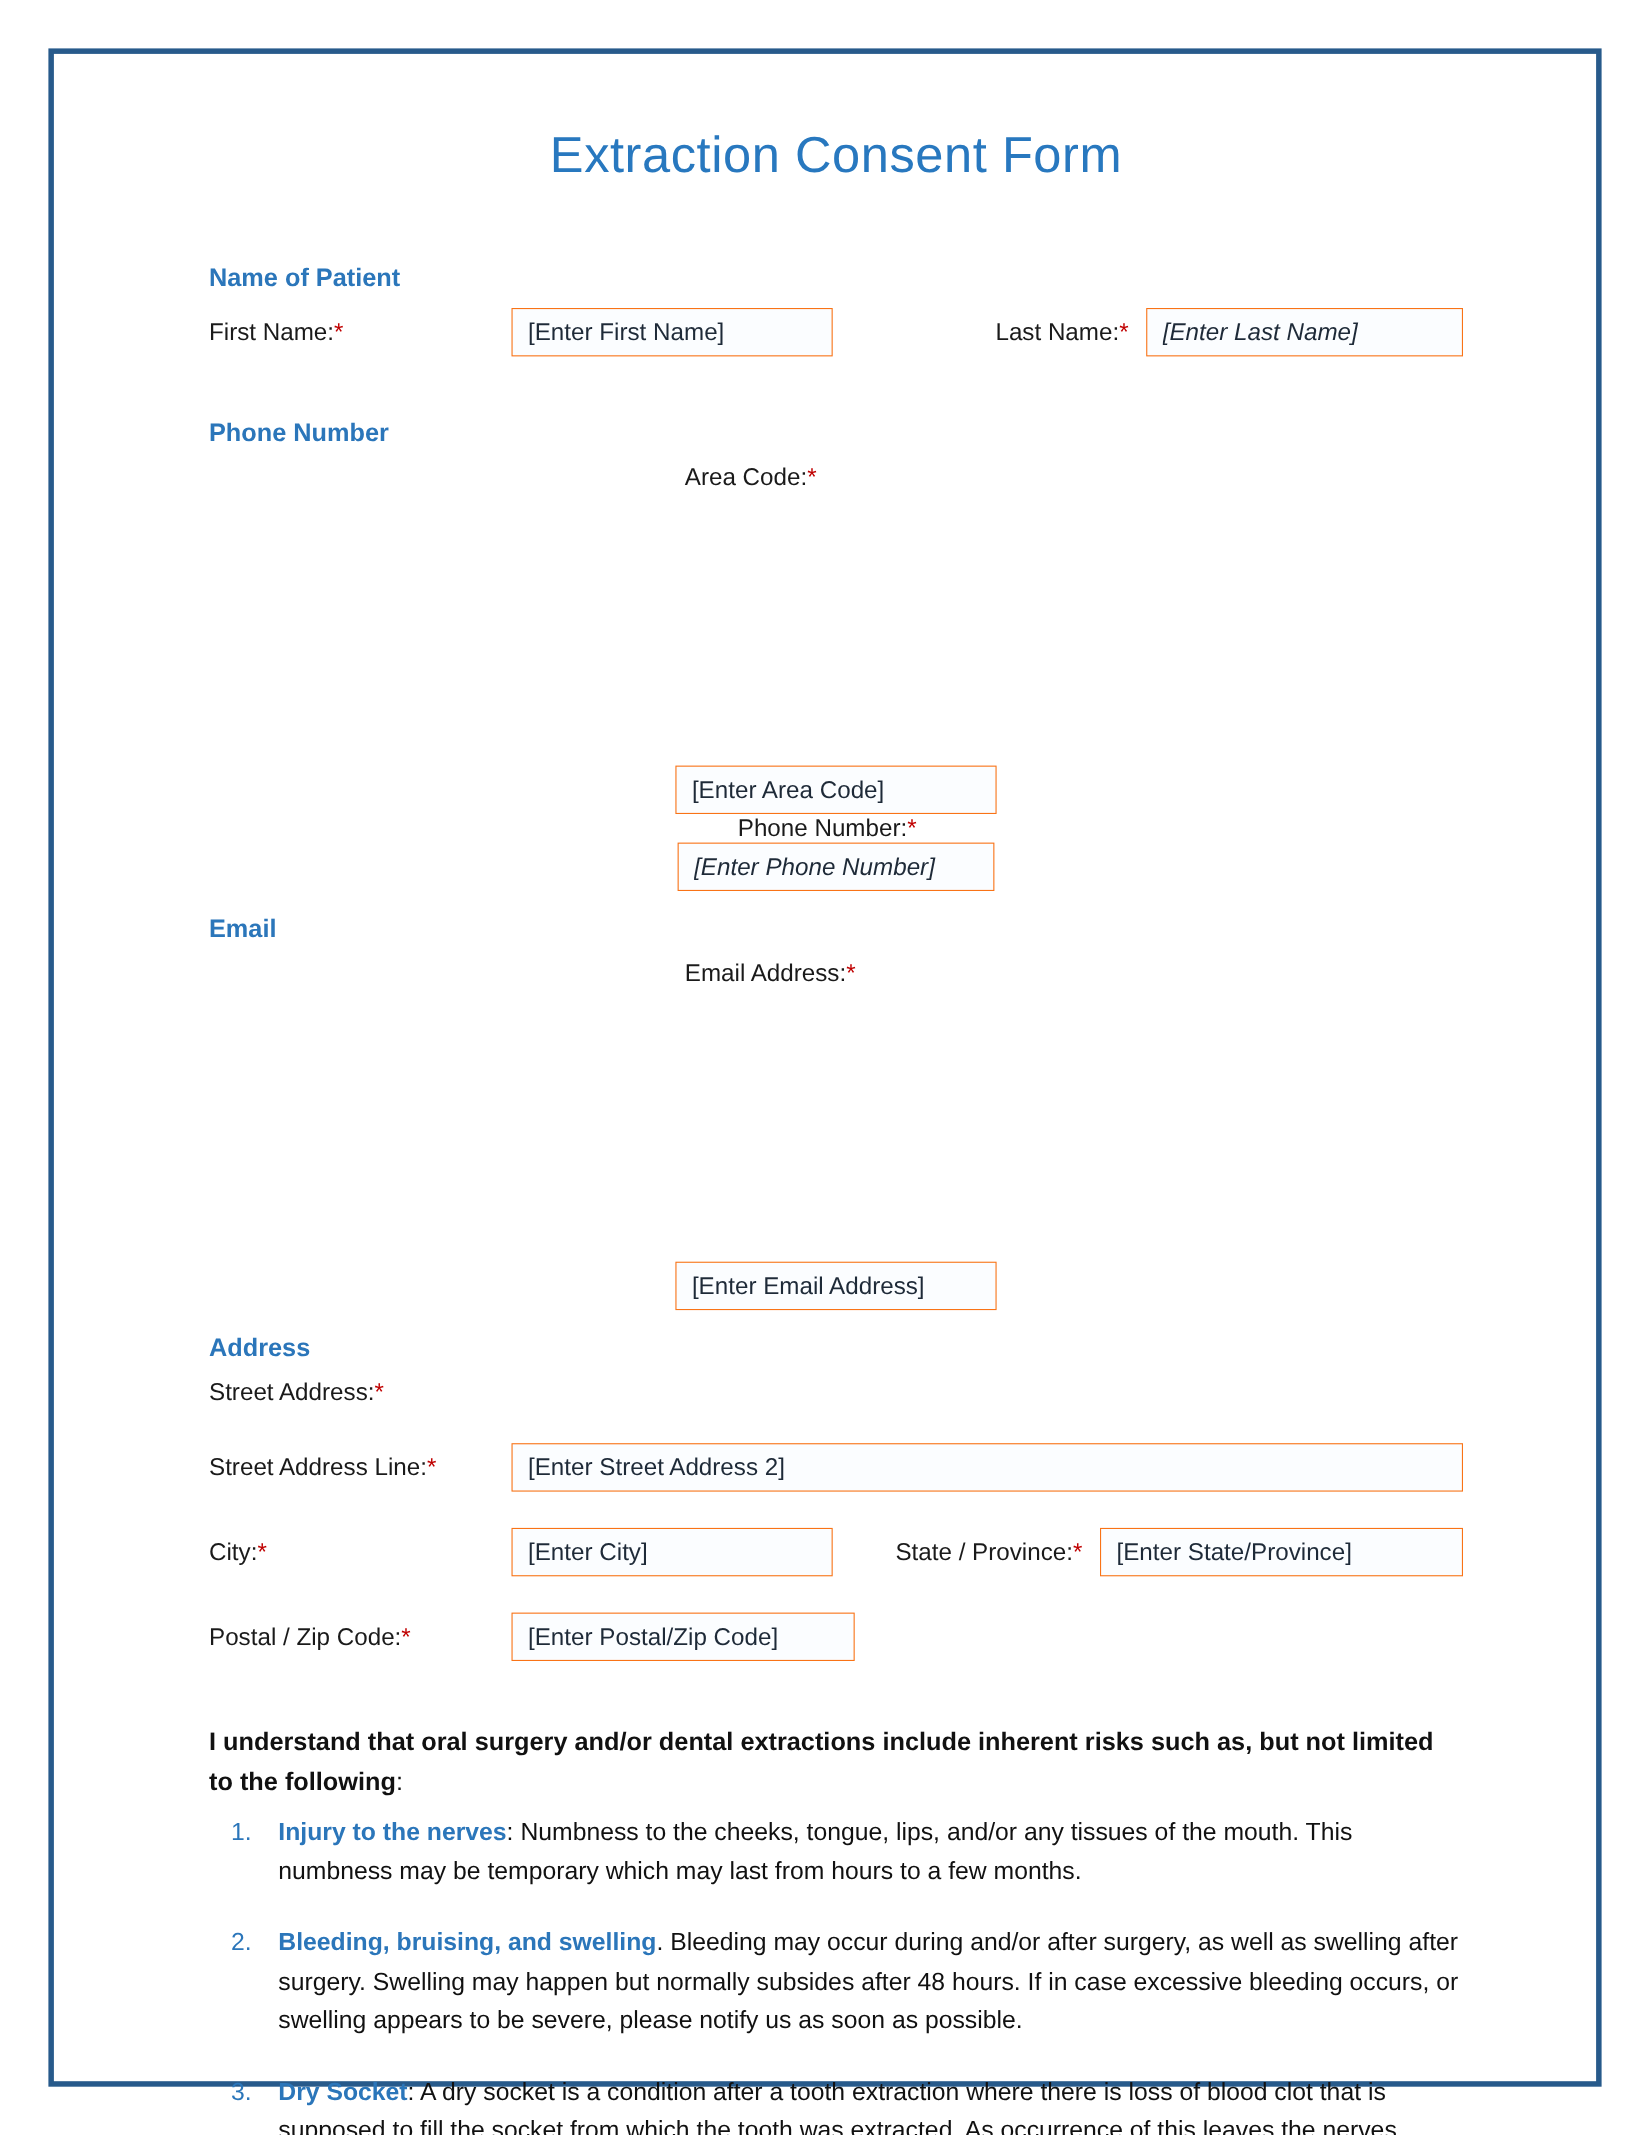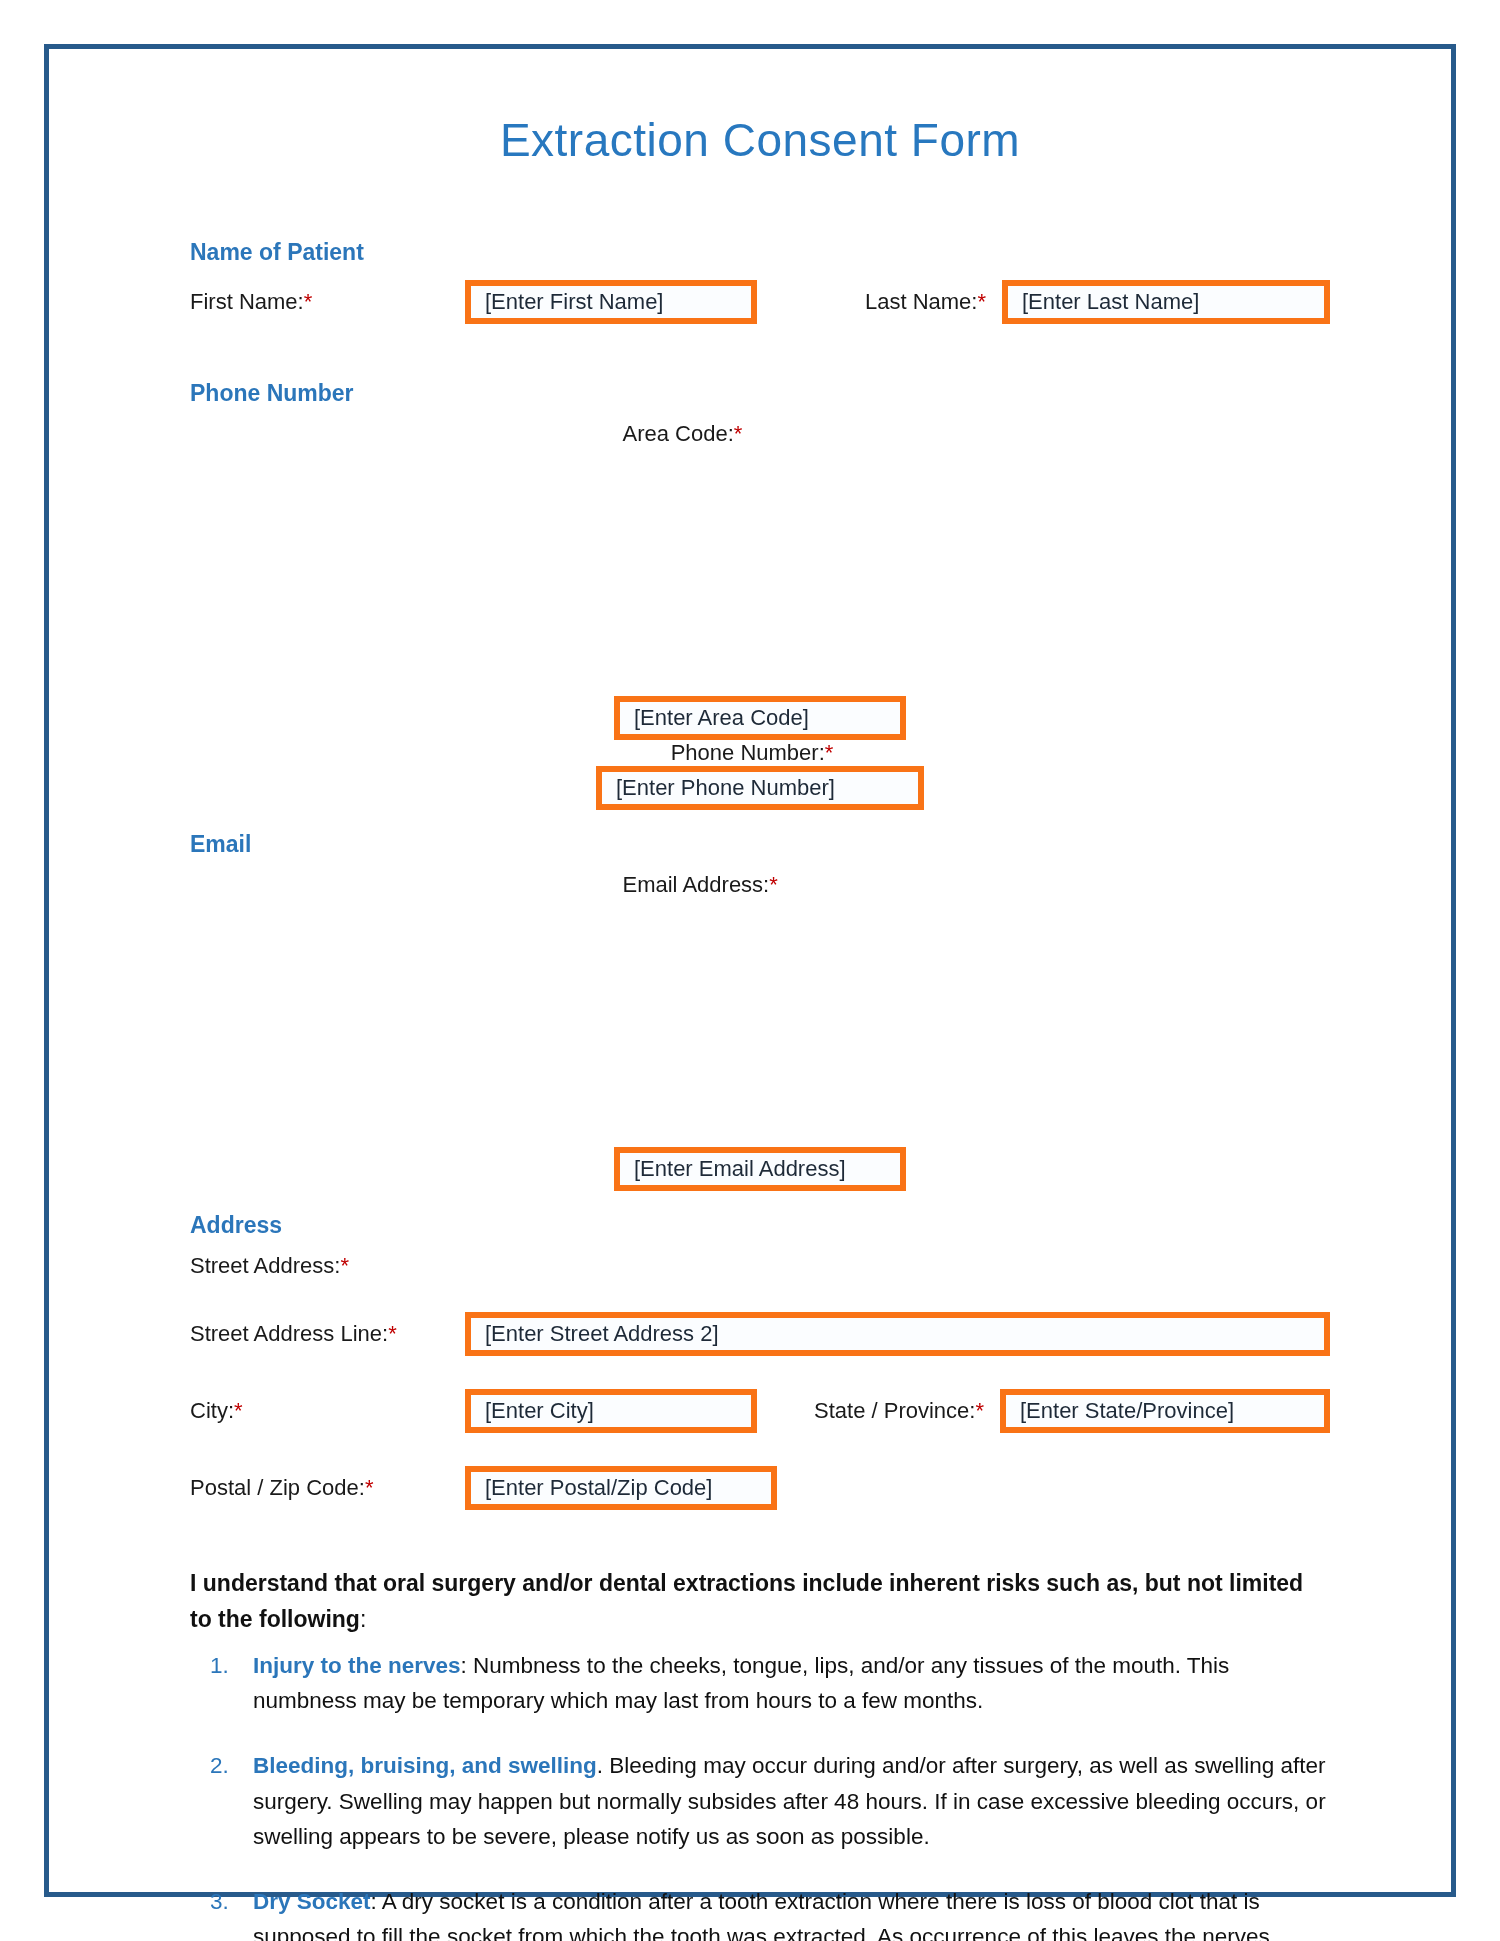--- a/index.html
+++ b/index.html
@@ -22,27 +22,27 @@
   }
   .section-heading {
     color:#2b76ba; font-size:23px; font-weight:bold; margin-bottom:14px;
   }
   .field-row { display:flex; align-items:center; }
   .label { font-size:22px; color:#1a1a1a; }
   .req { color:#c00000; font-size:22px; }
   .lbl-1 { width:275px; flex:0 0 275px; }
   .lbl-right { flex:1; text-align:right; padding-right:16px; }
   input.fld {
-    height:44px; border:6px solid #f97316; background:#fbfdff;
+    height:44px; border:1px solid #f97316; background:#fbfdff;
     font-size:22px; padding:0 14px; font-family:"Liberation Sans", sans-serif;
     color:#1a1a1a; outline:none;
   }
   input.fld::placeholder { color:#1e2a38; opacity:1; }
   .in-std { width:292px; }
-  .in-right { width:328px; }
+  .in-right { width:288px;font-style:italic; }
   .in-state { width:330px; }
   .in-postal { width:312px; }
   .in-wide { flex:1; }
   .mb-lg { margin-bottom:56px; }
   .mb-md { margin-bottom:33px; }
   .mb-sec { margin-bottom:21px;flex-direction:column; }
   .risks-intro {
     font-size:23px; font-weight:bold; line-height:1.55;
     margin-top:46px; margin-bottom:11px; color:#111111;
   }

